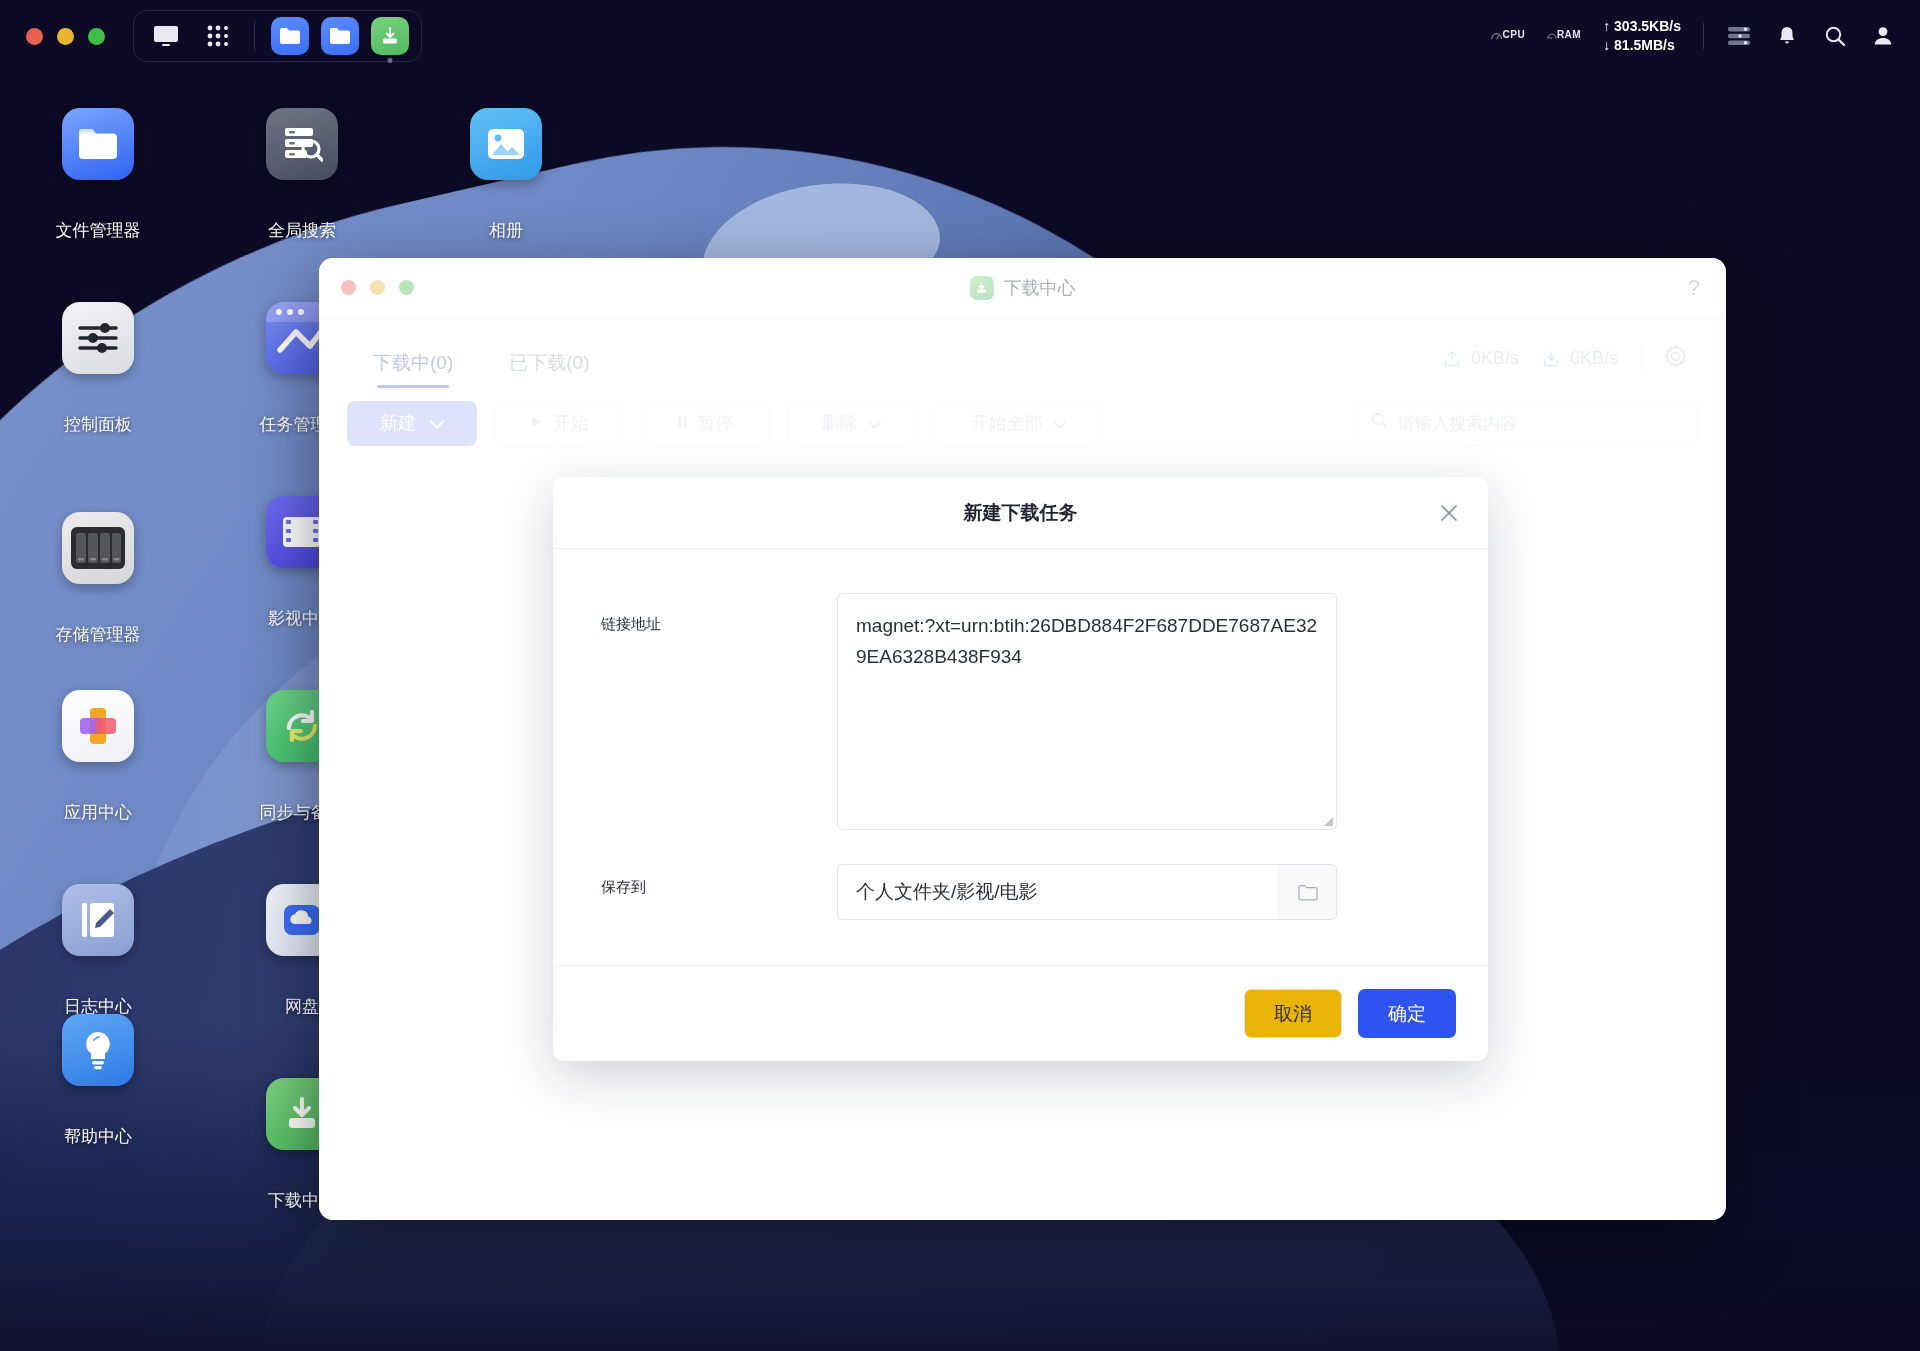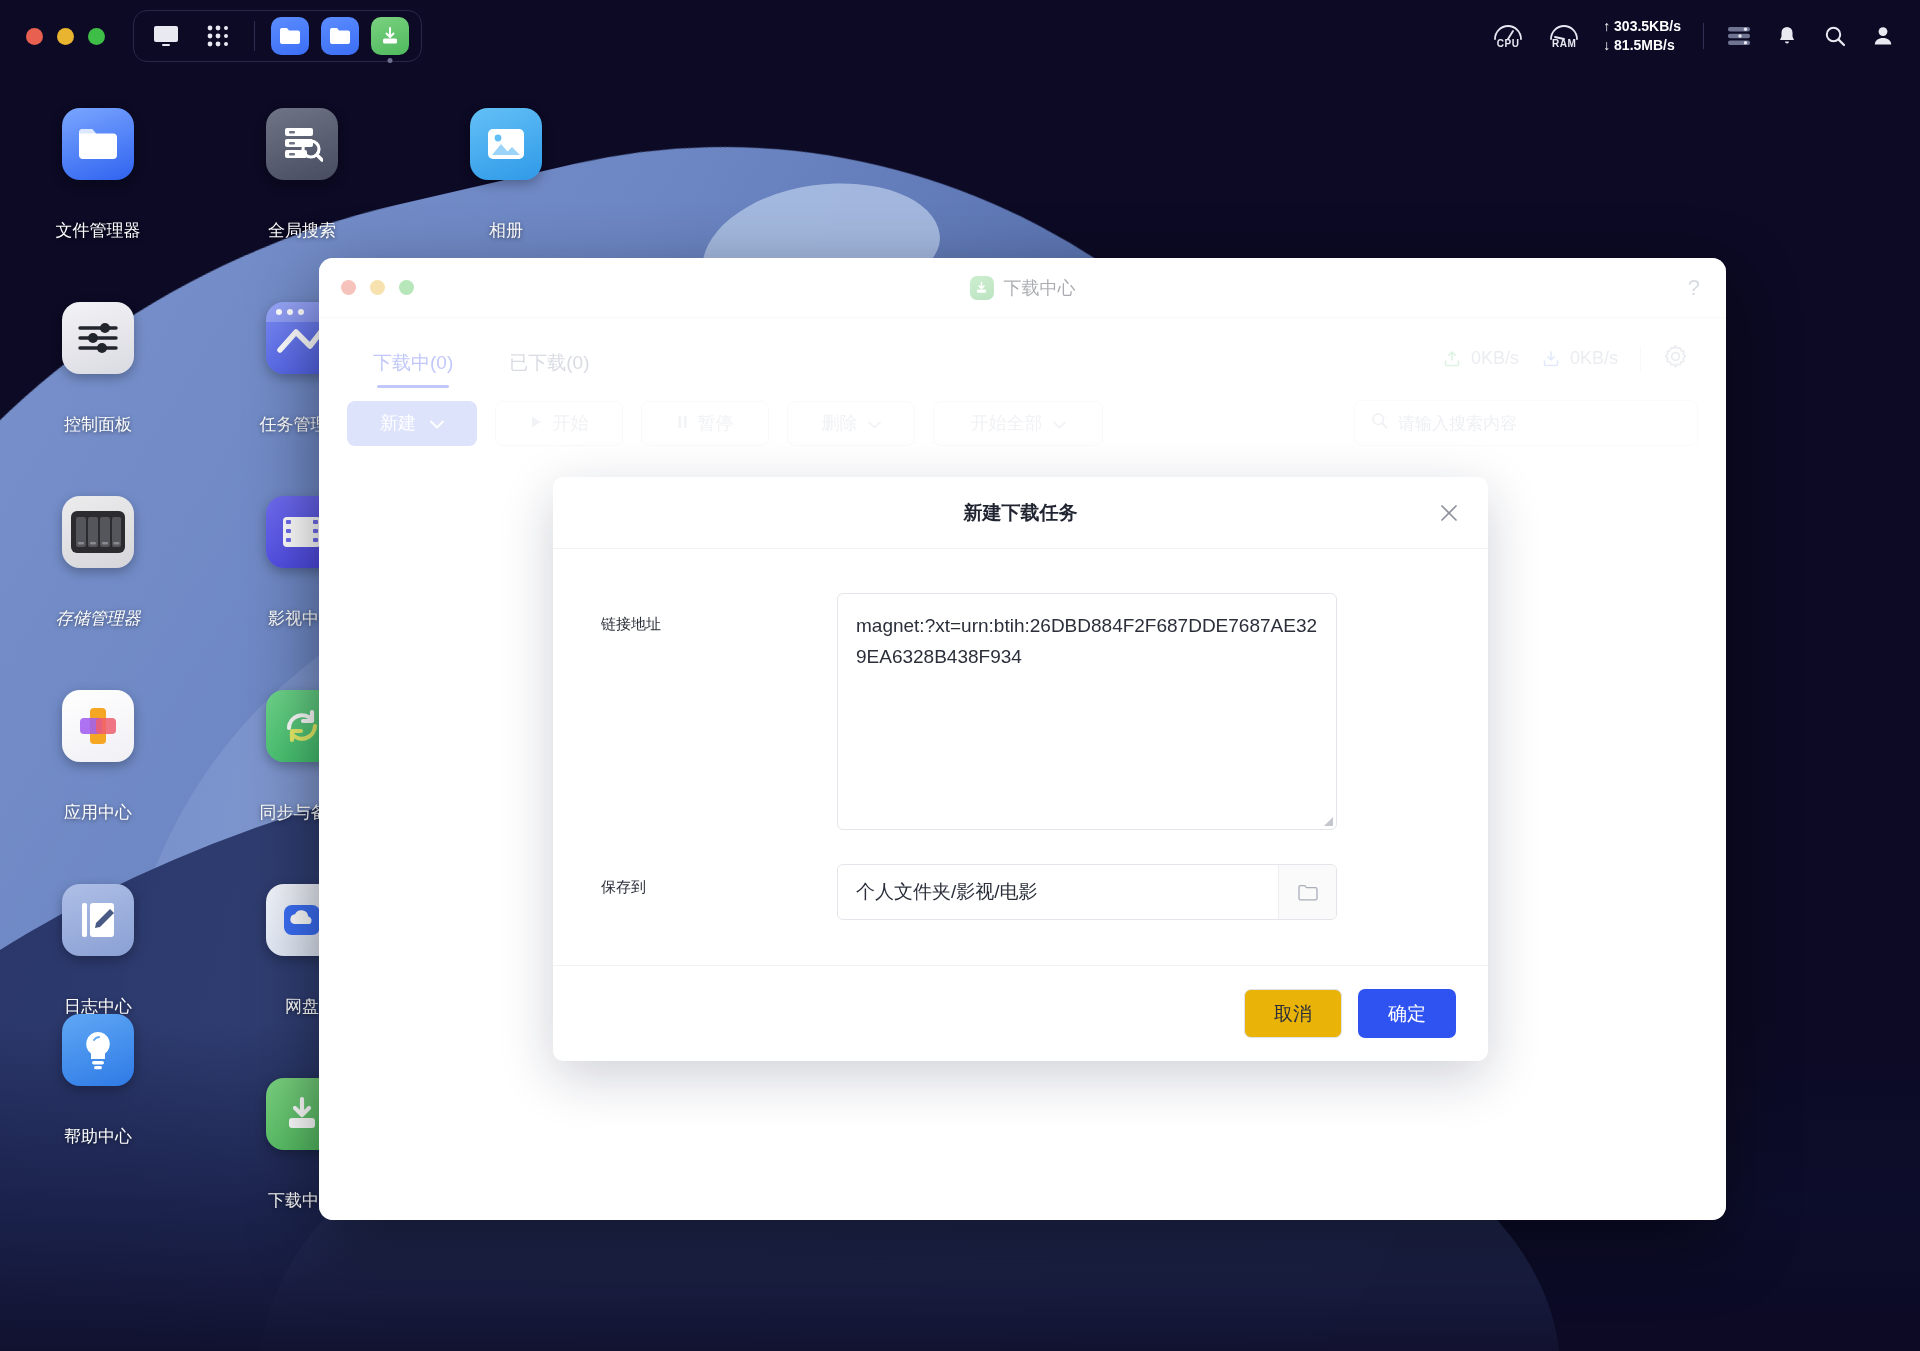--- a/index.html
+++ b/index.html
@@ -102,21 +102,21 @@
   .dock-app.green { background: linear-gradient(160deg,#7ad17f,#4fb95e); position: relative;}
   .dock-app.green::after{
     content:""; position:absolute; bottom:-8px; left:50%; transform:translateX(-50%);
     width:5px; height:5px; border-radius:50%; background:#6f6f8f;
   }
 
   #topbar .right {
     margin-left: auto; margin-right: 24px;
     display: flex; align-items: center; gap: 22px;
   }
-  .meter { display: flex; flex-direction: column; align-items: center; width: 34px; }
+  .meter { display: flex; align-items: center; width: 34px; }
   .meter-label { font-size: 10px; color: #e8e8f2; letter-spacing: .5px; font-weight: 700; margin-top: -3px;}
   .netspeed { color: #fff; font-size: 14px; line-height: 19px; display:flex; flex-direction:column; }
   .netspeed span { white-space: nowrap; font-weight: 600;}
   .tb-sep { width:1px; height:26px; background:#332f55; }
   .tb-icon { width: 26px; height: 26px; display:flex; align-items:center; justify-content:center; }
 
   
   .dicon {
     position: absolute;
     width: 150px;
@@ -480,21 +480,21 @@
             <circle cx="13" cy="10" r="3"></circle>
             <circle cx="24" cy="10" r="3"></circle>
             <circle cx="35" cy="10" r="3"></circle>
           </g>
         <path d="M14 48 L30 30 L44 44 L58 26" stroke="#fff" stroke-width="5.5" fill="none" stroke-linecap="round" stroke-linejoin="round"></path>
       </svg>
     </div>
     <div class="lbl">任务管理器</div>
   </div>
 
-  <div class="dicon" style="left:23px;  top:496px;font-style:italic;">
+  <div class="dicon" style="left:23px;  top:512px;">
     <div class="tile t-storage">
       <svg width="56" height="44" viewBox="0 0 56 44">
         <rect x="1" y="1" width="54" height="42" rx="6" fill="#2c2c30"></rect>
         <g fill="#55555c">
           <rect x="6" y="7" width="10" height="30" rx="2"></rect>
             <rect x="18" y="7" width="10" height="30" rx="2"></rect>
           <rect x="30" y="7" width="10" height="30" rx="2"></rect>
             <rect x="42" y="7" width="9" height="30" rx="2"></rect>
         </g>
         <g fill="#8a8a93">

